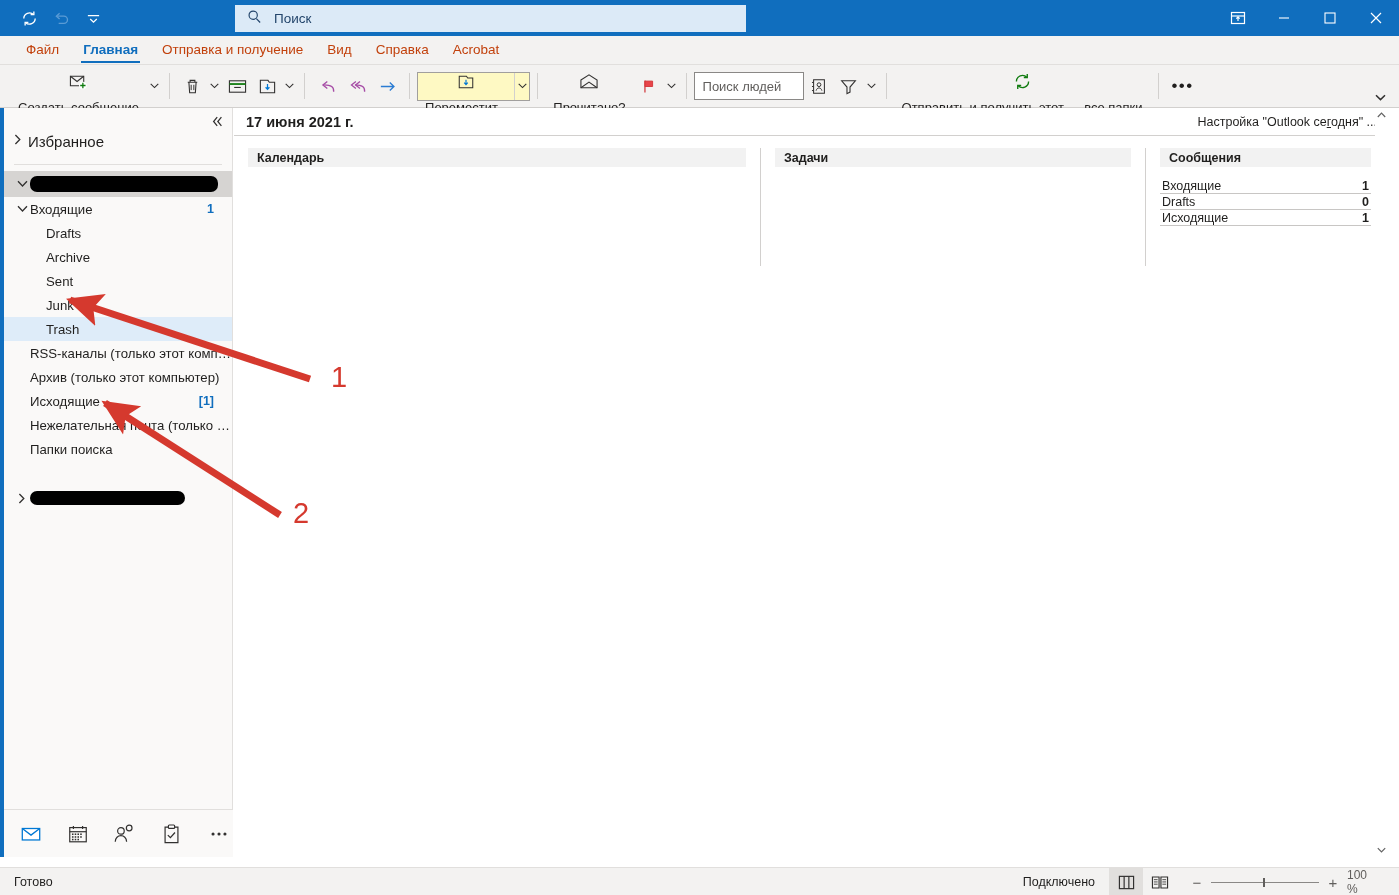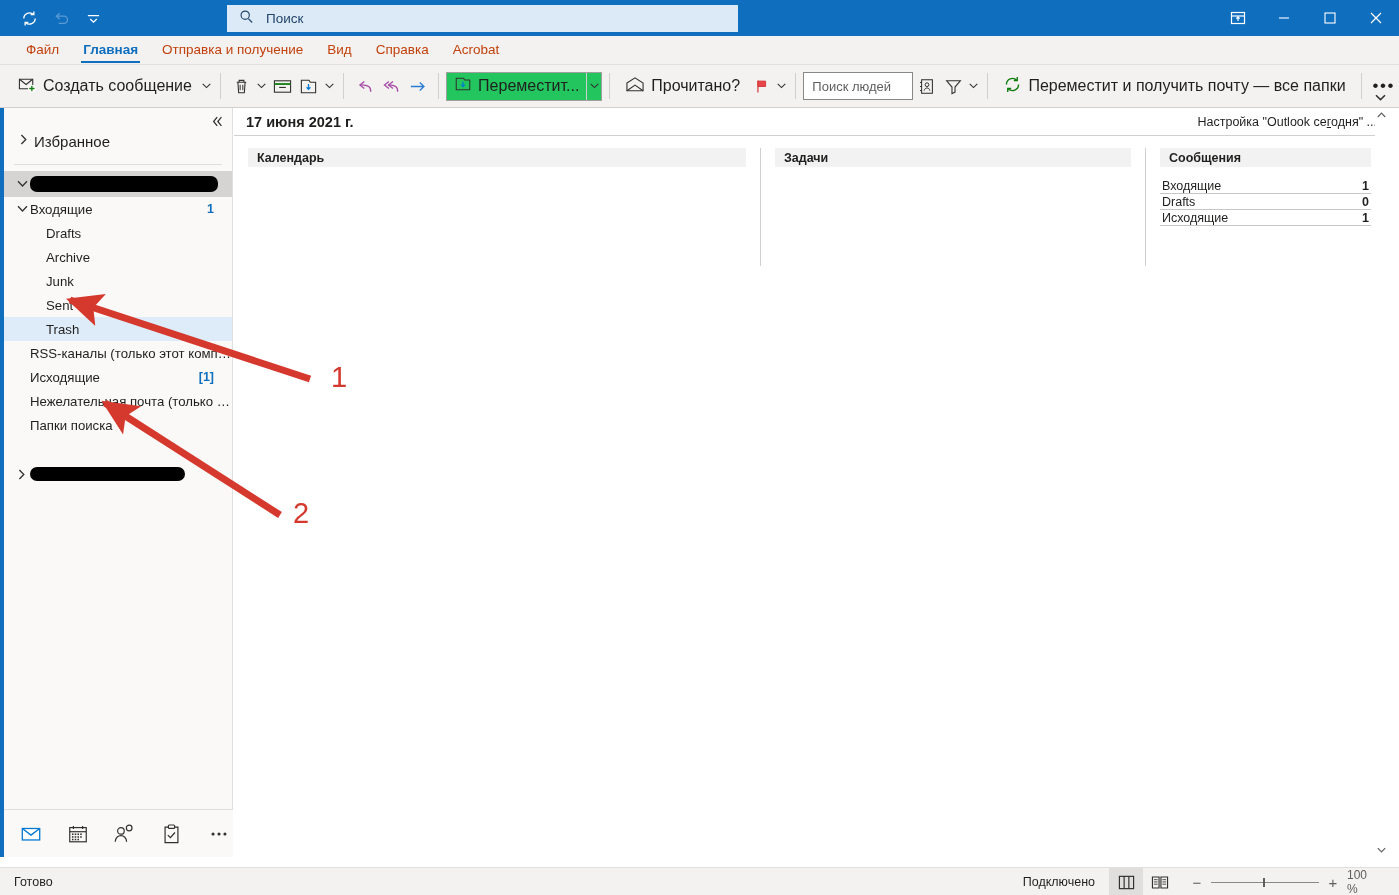--- a/index.html
+++ b/index.html
@@ -19,21 +19,21 @@
     display: flex; align-items: center;
   }
   .qat { display: flex; align-items: center; gap: 2px; padding-left: 14px; }
   .qat-btn {
     width: 30px; height: 28px;
     display: flex; align-items: center; justify-content: center;
     cursor: pointer;
   }
   .qat-btn svg { display: block; }
   .tb-search {
-    position: absolute; left: 227px; top: 5px;
+    position: absolute; left: 235px; top: 5px;
     width: 511px; height: 27px;
     background: #DCEAF7;
     display: flex; align-items: center;
     padding-left: 12px; gap: 12px;
     cursor: text;
   }
   .tb-search .ph {
     font-size: 13.5px; color: #23456B;
   }
   .wincontrols {
@@ -70,35 +70,36 @@
   .ribbon {
     position: absolute; top: 65px; left: 0; width: 1399px; height: 43px;
     background: #F3F2F1;
     border-bottom: 1px solid #D2D0CE;
     display: flex; align-items: center;
     padding-left: 10px;
   }
   .rb-item {
     display: flex; align-items: center; gap: 6px;
     height: 31px; padding: 0 7px;
-    font-size: 16px; color: #201F1E;
+    font-size: 13px; color: #201F1E;
     cursor: pointer; white-space: nowrap;
     border: 1px solid transparent;
+    flex-direction: column;
   }
   .rb-caret {
     width: 15px; height: 31px;
     display: flex; align-items: center; justify-content: center;
     cursor: pointer;
   }
   .rb-sep {
     width: 1px; height: 26px; background: #D2D0CE; margin: 0 7px;
   }
   .rb-box {
     display: flex; align-items: center;
-    border: 1px solid #A19F9D; background: #22c55e;
+    border: 1px solid #A19F9D; background: #fef9c3;
     height: 29px;
   }
   .rb-box .rb-item { height: 27px; border: none; }
   .rb-box .rb-caret { height: 27px; border-left: 1px solid #D2D0CE; }
   .people-input {
     width: 110px; height: 28px;
     border: 1px solid #8A8886; background: #fff;
     font-size: 13px; color: #737373;
     padding: 0 8px;
     font-family: "Liberation Sans", sans-serif;
@@ -136,21 +137,21 @@
     border-right: 1px solid #E1DFDD;
   }
   .sb-collapse {
     position: absolute; right: 6px; top: 4px;
     width: 18px; height: 18px;
     display: flex; align-items: center; justify-content: center;
     cursor: pointer; color: #323130;
   }
   .fav-row {
     display: flex; align-items: center;
-    height: 30px; margin-top: 18px; padding-left: 16px;
+    height: 30px; margin-top: 18px; padding-left: 10px;
     cursor: pointer;
   }
   .fav-row .chev { width: 14px; font-size: 12px; color: #323130; }
   .fav-label { font-size: 15px; color: #201F1E; }
   .sb-divider {
     height: 1px; background: #E1DFDD; margin: 8px 10px 0 10px;
   }
   .tree { margin-top: 6px; }
   .node {
     display: flex; align-items: center;
@@ -509,21 +510,21 @@
 
     <div class="rb-sep"></div>
 
     <div class="rb-item">
       <span>
         <svg width="19" height="19" viewBox="0 0 20 20">
           <path d="M3.6 10a6.4 6.4 0 0 1 10.9-4.5M16.4 10a6.4 6.4 0 0 1-10.9 4.5" stroke="#107C10" stroke-width="1.45" fill="none"></path>
           <path d="M15 2.2v3.6h-3.6M5 17.8v-3.6h3.6" stroke="#107C10" stroke-width="1.45" fill="none"></path>
         </svg>
       </span>
-      <span>Переместит и получить почту — все папки</span>
+      <span>Отправить и получить этот — все папки</span>
     </div>
 
     <div class="rb-sep"></div>
 
     <div class="ellipsis-btn">•••</div>
 
     <div class="ribbon-collapse">
       <svg width="11" height="7" viewBox="0 0 11 7">
           <path d="M1 1.2 5.5 5.6 10 1.2" stroke="#323130" stroke-width="1.5" fill="none"></path>
         </svg>
@@ -576,38 +577,42 @@
         <span class="nlabel">Drafts</span>
       </div>
 
       <div class="node lvl2">
         <span class="twisty"></span>
         <span class="nlabel">Archive</span>
       </div>
 
       <div class="node lvl2">
         <span class="twisty"></span>
+        <span class="nlabel">Sent</span>
+      </div>
+
+      <div class="node lvl2">
+        <span class="twisty"></span>
         <span class="nlabel">Junk</span>
       </div>
 
-      <div class="node lvl2">
-        <span class="twisty"></span>
-        <span class="nlabel">Sent</span>
-      </div>
-
       <div class="node lvl2 selected-folder">
         <span class="twisty"></span>
         <span class="nlabel">Trash</span>
       </div>
 
       <div class="node lvl1">
         <span class="twisty"></span>
         <span class="nlabel">RSS-каналы (только этот компь...</span>
       </div>
 
+      <div class="node lvl1">
+        <span class="twisty"></span>
+        <span class="nlabel">Архив (только этот компьютер)</span>
+      </div>
 
       <div class="node lvl1">
         <span class="twisty"></span>
         <span class="nlabel">Исходящие</span>
         <span class="ncount">[1]</span>
       </div>
 
       <div class="node lvl1">
         <span class="twisty"></span>
         <span class="nlabel">Нежелательная почта (только эт...</span>

